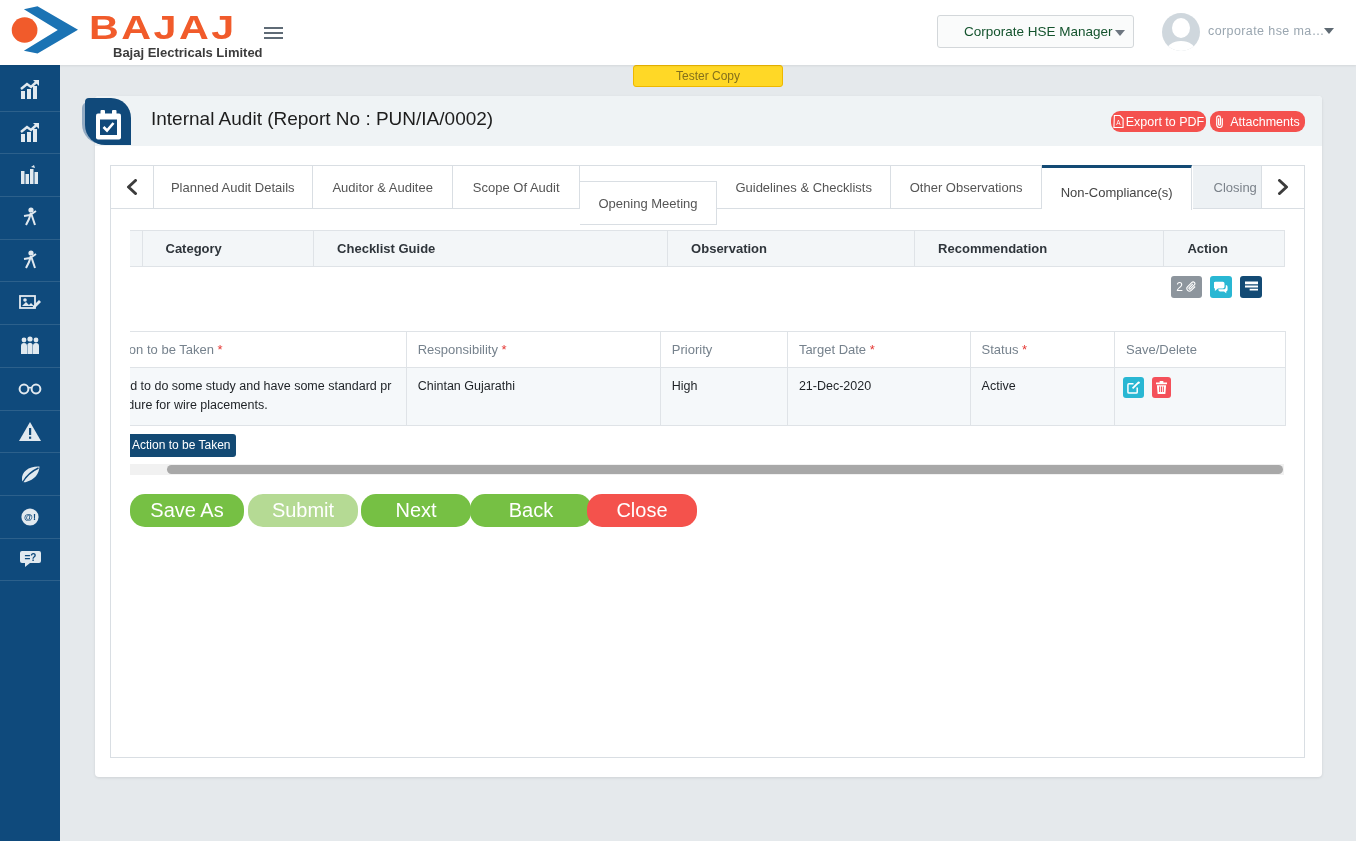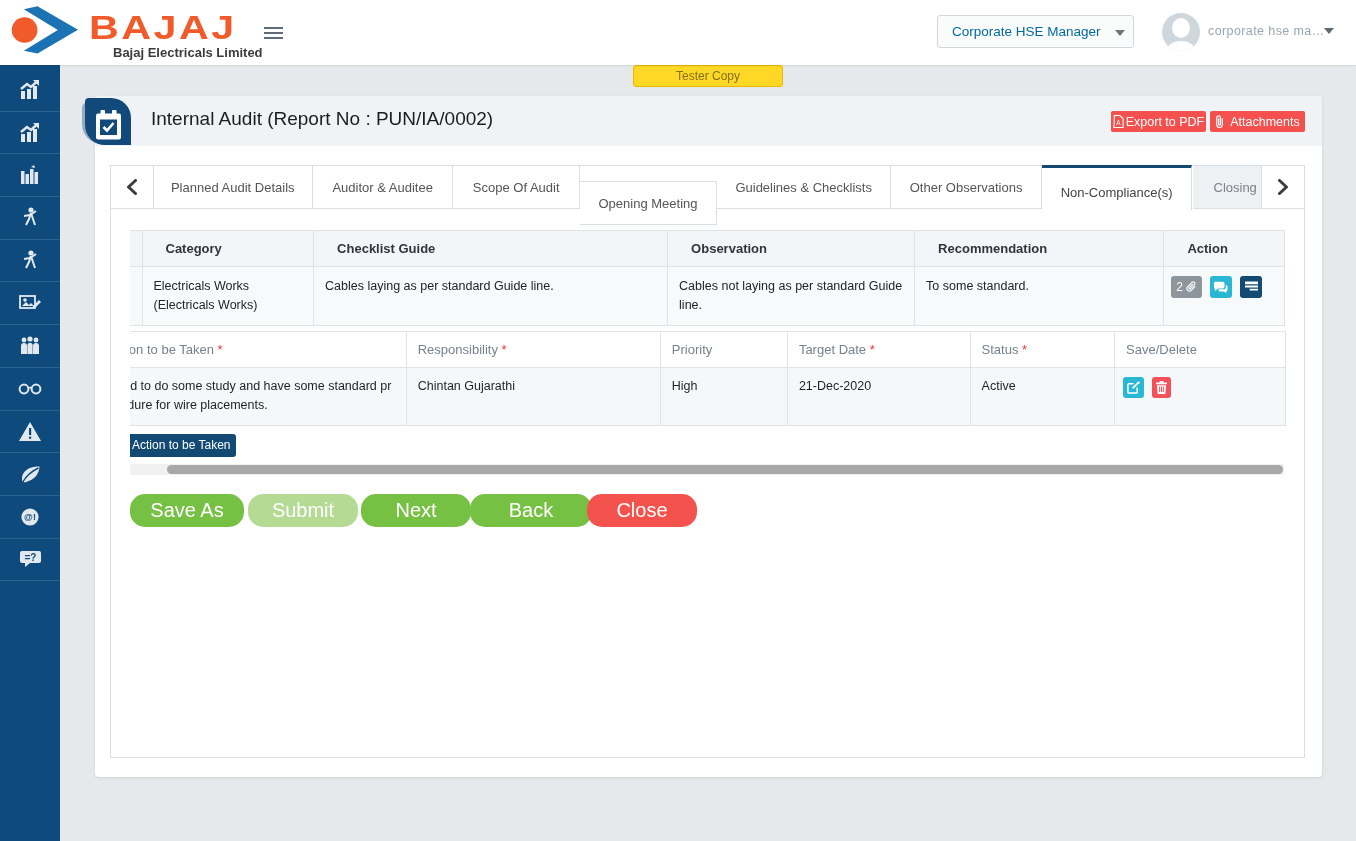--- a/index.html
+++ b/index.html
@@ -5,21 +5,21 @@
 * { margin:0; padding:0; box-sizing:border-box; }
 html,body { width:1356px; height:841px; overflow:hidden; }
 body { position:relative; font-family:"Liberation Sans", sans-serif; background:#e5e9ec; }
 
 
 #header { position:absolute; left:0; top:0; width:1356px; height:65px; background:#fff; box-shadow:0 1px 2px rgba(0,0,0,0.08); z-index:20; }
 #bajaj-word { position:absolute; left:89px; top:9px; font-size:33px; font-weight:bold; color:#f15b2b; letter-spacing:2px; transform:scaleX(1.25); transform-origin:left; }
 #bajaj-sub { position:absolute; left:89px; top:45px; font-size:13px; font-weight:bold; color:#3c3c3c;padding-left:24px; }
 #burger { position:absolute; left:264px; top:27px; width:19px; height:13px; }
 #burger div { height:2.4px; background:#5f6b76; margin-bottom:2.6px; }
-#rolebox { position:absolute; left:937px; top:15px; width:197px; height:33px; background:#fafbfb; border:1px solid #d3d7da; border-radius:3px; font-size:13.5px; color:#0369a1; line-height:31px; padding-left:14px; }
+#rolebox { position:absolute; left:937px; top:15px; width:197px; height:33px; background:#fafbfb; border:1px solid #d3d7da; border-radius:3px; font-size:13.5px; color:#14532d; line-height:31px; padding-left:26px; }
 #rolebox .caret { position:absolute; right:8px; top:14px; width:0; height:0; border-left:5px solid transparent; border-right:5px solid transparent; border-top:6px solid #6d7680; }
 #avatar { position:absolute; left:1162px; top:13px; width:38px; height:38px; border-radius:50%; background:#cfd7dd; overflow:hidden; }
 #avatar .head { position:absolute; left:10px; top:5px; width:18px; height:20px; border-radius:50%; background:#fff; }
 #avatar .body { position:absolute; left:4px; top:28px; width:30px; height:22px; border-radius:50%; background:#fff; }
 #uname { position:absolute; left:1208px; top:23.5px; font-size:12.5px; color:#9aa6b0; letter-spacing:0.4px; }
 #ucaret { position:absolute; left:1324px; top:28px; width:0; height:0; border-left:5px solid transparent; border-right:5px solid transparent; border-top:6px solid #5f6a73; }
 
 
 #sidebar { position:absolute; left:0; top:65px; width:60px; height:776px; background:#0f4a7c; z-index:10; }
 .sitem { width:60px; height:42.7px; display:flex; align-items:center; justify-content:center; border-bottom:1px solid rgba(255,255,255,0.12); }
@@ -27,21 +27,21 @@
 
 
 #tester { position:absolute; left:633px; top:65px; width:150px; height:22px; background:#ffd826; border:1px solid #eeb800; border-radius:3px; color:#84701c; font-size:12px; text-align:center; line-height:20px; }
 
 
 #card { position:absolute; left:95px; top:96px; width:1227px; height:681px; background:#fff; border-radius:4px; box-shadow:0 1px 3px rgba(0,0,0,0.10); }
 #strip { position:absolute; left:95px; top:96px; width:1227px; height:50px; background:#eff3f5; border-radius:4px 4px 0 0; }
 #iconfold { position:absolute; left:81.5px; top:102px; width:46px; height:42px; background:#93abc3; border-radius:6px 20px 0 20px; }
 #iconbox { position:absolute; left:85px; top:98px; width:46px; height:47px; background:#10497a; border-radius:4px 20px 0 20px; display:flex; align-items:center; justify-content:center; }
 #title { position:absolute; left:151px; top:108px; font-size:19px; color:#1d1d1d; }
-.redbtn { position:absolute; top:111px; height:21px; background:#f4514e; border-radius:2px; color:#fff; font-size:12.5px; display:flex; align-items:center; justify-content:center; }
+.redbtn { position:absolute; top:111px; height:21px; background:#f4514e; border-radius:9px; color:#fff; font-size:12.5px; display:flex; align-items:center; justify-content:center; }
 #btn-export { left:1111px; width:95px; }
 #btn-attach { left:1210px; width:95px; }
 
 
 #panel { position:absolute; left:110px; top:165px; width:1195px; height:593px; border:1px solid #d9dee3; background:#fff; }
 .tab { position:absolute; top:165px; height:44px; border-top:1px solid #d9dee3; border-right:1px solid #d9dee3; border-bottom:1px solid #d9dee3; background:#fff; font-size:13px; color:#555; display:flex; align-items:center; justify-content:center; }
 .tab.first { border-left:1px solid #d9dee3; }
 .tab.active { border-top:3px solid #134a74; border-bottom:none; height:45px; color:#444; padding-top:7px; }
 .tab.next { background:#edf1f4; color:#7b828a; overflow:hidden; justify-content:flex-start; padding-left:21px; white-space:nowrap; }
 
@@ -241,28 +241,20 @@
         <col style="width:121px">
       </colgroup>
     <tbody>
         <tr>
           <th class="first"></th>
           <th>Category</th>
           <th>Checklist Guide</th>
           <th>Observation</th>
           <th>Recommendation</th>
           <th>Action</th>
-        </tr>
-    <tr>
-          <td class="first"></td>
-          <td>Electricals Works (Electricals Works)</td>
-          <td>Cables laying as per standard Guide line.</td>
-          <td>Cables not laying as per standard Guide line.</td>
-          <td>To some standard.</td>
-          <td></td>
         </tr>
   </tbody>
     </table>
   <div class="act-grey">2
     <svg width="12" height="12" viewBox="0 0 14 14">
         <g transform="rotate(45 7 7)">
           <path d="M10 3.2 v6.3 a3 3 0 0 1 -6 0 v-7 a2 2 0 0 1 4 0 v6.5 a1 1 0 0 1 -2 0 v-6" fill="none" stroke="#fff" stroke-width="1.3"></path>
         </g>
       </svg>
   </div>

